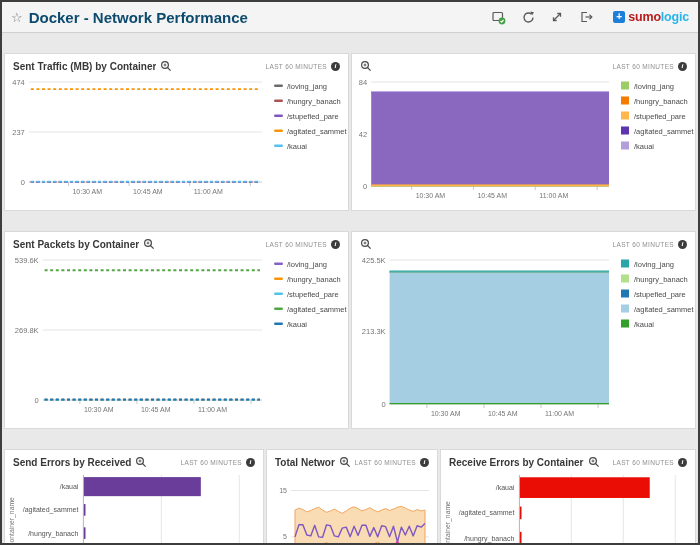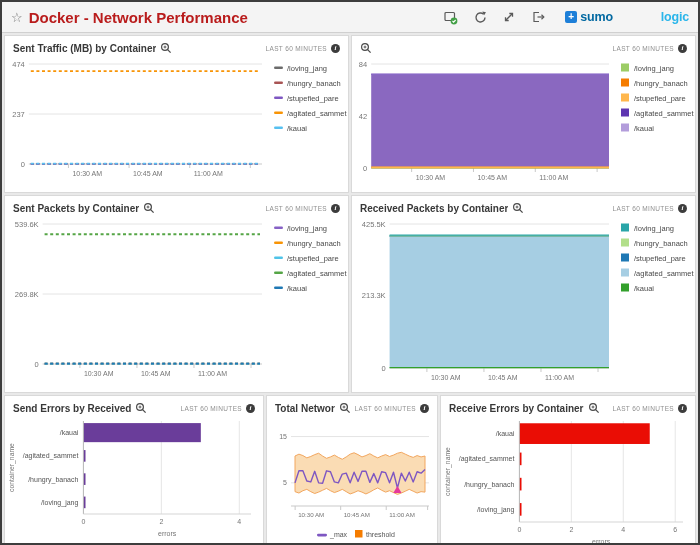--- a/index.html
+++ b/index.html
@@ -1,31 +1,31 @@
 <!DOCTYPE html>
 <html><head>
 <meta charset="utf-8">
 <style>
   html,body{margin:0;padding:0;background:#fff;font-family:"Liberation Sans",sans-serif;}
   .frame{width:700px;height:545px;box-sizing:border-box;border:2px solid #3d3d3d;background:#e9e9e9;display:flex;flex-direction:column;overflow:hidden;}
   .dash-header{flex:0 0 30px;display:flex;align-items:center;background:#f4f4f4;border-bottom:1px solid #d0d0d0;padding:0 9px;gap:6px;}
   .star{font-size:13px;color:#777;line-height:1;}
-  .dash-title{font-size:15px;font-weight:bold;color:#b91c1c;margin:0;white-space:nowrap;}
+  .dash-title{font-size:15px;font-weight:bold;color:#0c4a6e;margin:0;white-space:nowrap;}
   .header-actions{margin-left:auto;display:flex;align-items:center;gap:13px;}
   .hbtn{display:inline-flex;align-items:center;justify-content:center;width:16px;height:16px;cursor:pointer;}
   .logo{display:flex;align-items:center;margin-left:6px;}
   .logo-mark{width:12px;height:12px;background:#1d7fd8;border-radius:2px;color:#fff;font-size:10px;font-weight:bold;line-height:12px;text-align:center;margin-right:3px;}
-  .logo-sumo{font-size:12.5px;font-weight:bold;color:#0369a1;letter-spacing:-.2px;}
-  .logo-logic{font-size:12.5px;font-weight:bold;color:#29b5ea;letter-spacing:-.2px;padding-left:48px;}
+  .logo-sumo{font-size:12.5px;font-weight:bold;color:#b91c1c;letter-spacing:-.2px;}
+  .logo-logic{font-size:12.5px;font-weight:bold;color:#29b5ea;letter-spacing:-.2px;}
   .grid{flex:1;display:flex;flex-direction:column;gap:2px;padding:2px;min-height:0;}
   .row{display:flex;gap:2px;min-width:0;}
   .row1{flex:0 0 150px;}
   .row2{flex:0 0 190px;}
   .row3{flex:1;}
-  .panel{background:#fff;border:1px solid #d9d9d9;box-sizing:border-box;display:flex;flex-direction:column;min-width:0;}
+  .panel{background:#fff;border:1px solid #d9d9d9;box-sizing:border-box;display:flex;flex-direction:column;min-width:0;margin-top:18px;}
   .half{flex:1;}
   .p-send-err{flex:0 0 260px;}
   .p-total-err{flex:0 0 172px;}
   .p-recv-err{flex:1;}
   .panel-header{display:flex;align-items:center;gap:4px;padding:6px 8px 1px 8px;min-width:0;}
   .panel-title{font-size:10px;font-weight:bold;color:#383838;white-space:nowrap;overflow:hidden;flex-shrink:1;}
   .zoom-btn{display:inline-flex;flex:0 0 auto;cursor:pointer;}
   .time-range{margin-left:auto;font-size:6.5px;color:#8f8f8f;letter-spacing:.35px;white-space:nowrap;flex:0 0 auto;}
   .info-icon{flex:0 0 auto;width:9px;height:9px;border-radius:50%;background:#3c3c3c;color:#fff;font-size:7px;font-weight:bold;font-style:italic;display:flex;align-items:center;justify-content:center;cursor:pointer;font-family:"Liberation Serif",serif;}
   .chart{flex:1;min-height:0;min-width:0;overflow:hidden;}
@@ -210,21 +210,20 @@
               <rect x="269" y="41.5" width="9" height="2.6" rx="1.3" fill="#4fc3e8"></rect>
               <text x="282" y="45.5" font-size="7.5" fill="#4a4a4a" text-anchor="start">/stupefied_pare</text>
               <rect x="269" y="56.5" width="9" height="2.6" rx="1.3" fill="#55a546"></rect>
               <text x="282" y="60.5" font-size="7.5" fill="#4a4a4a" text-anchor="start">/agitated_sammet</text>
               <rect x="269" y="71.5" width="9" height="2.6" rx="1.3" fill="#1f78b4"></rect>
               <text x="282" y="75.5" font-size="7.5" fill="#4a4a4a" text-anchor="start">/kauai</text>
             </svg></div>
       </section>
       <section class="panel half">
         <div class="panel-header">
-          <span class="panel-title">Received Packets by Container</span>
           <span class="zoom-btn">
               <svg width="12" height="12" viewBox="0 0 12 12">
                 <circle cx="5" cy="5" r="3.4" fill="none" stroke="#4a4a4a" stroke-width="1.2"></circle>
                 <path d="M7.6 7.6 10.6 10.6" stroke="#4a4a4a" stroke-width="1.3"></path>
                 <path d="M3.6 5h2.8M5 3.6v2.8" stroke="#4a4a4a" stroke-width="0.9"></path>
               </svg>
             </span>
           <span class="time-range">LAST 60 MINUTES</span>
           <span class="info-icon">i</span>
         </div>

